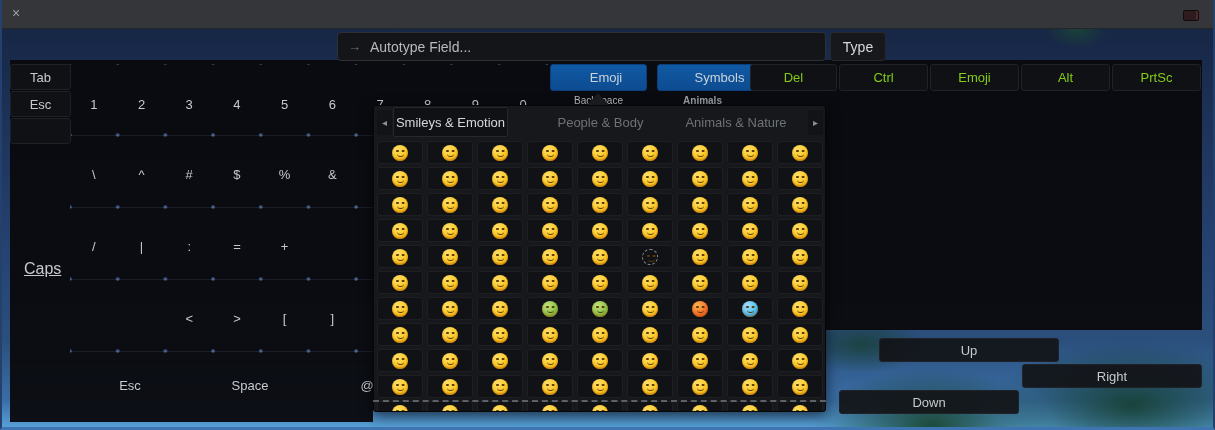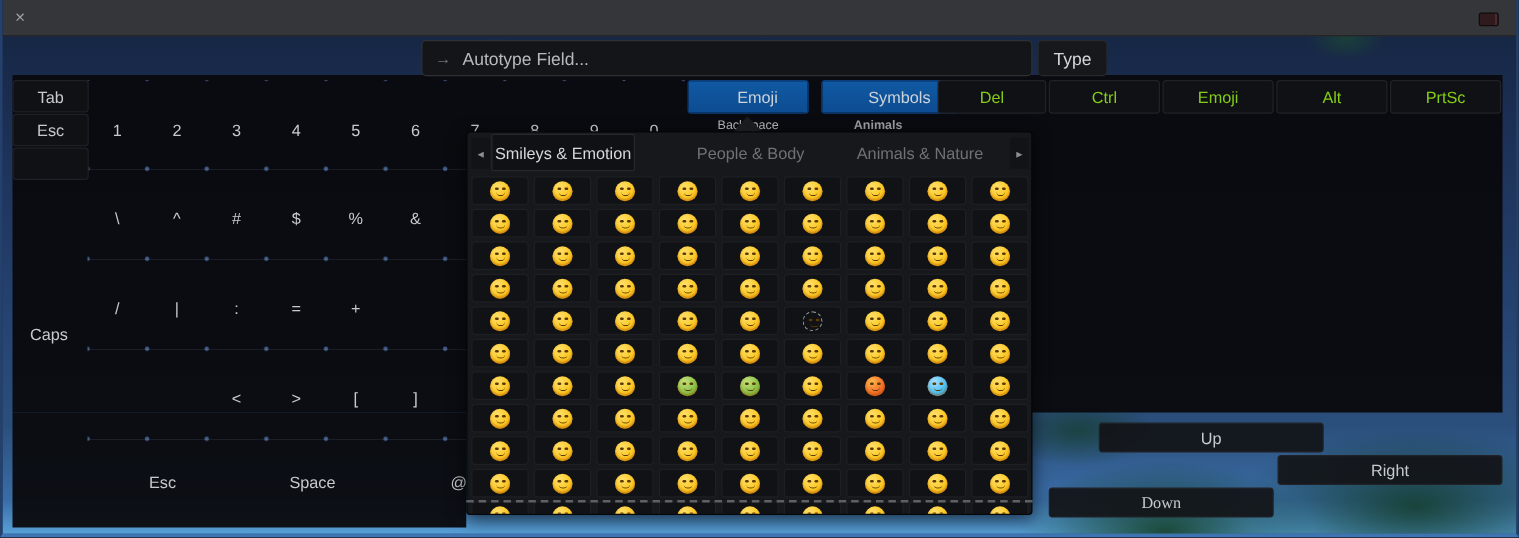--- a/index.html
+++ b/index.html
@@ -42,21 +42,21 @@
            font-family:"Liberation Sans",sans-serif;}
   
   .btn{position:absolute;height:27px;border-radius:3px;display:flex;align-items:center;justify-content:center;
        font-size:13px;color:#84cc16;background:#101114;border:1px solid #202227;box-sizing:border-box;cursor:default;}
   .btn.blue{background:linear-gradient(#1059a3,#0d4c91);border-color:#0a3f7c;color:#ccd3d9;padding-left:15px;}
   .keycap{position:absolute;display:flex;align-items:center;justify-content:center;
           font-size:13px;color:#c6cacc;height:18px;cursor:default;}
   .boxkey{position:absolute;left:8px;width:61px;height:26px;background:#0f1115;border:1px solid #1f2126;
           border-radius:3px;box-sizing:border-box;display:flex;align-items:center;justify-content:center;
           font-size:13px;color:#c6cacc;}
-  .sidelabel{position:absolute;font-size:13px;color:#c6cacc;}
+  .sidelabel{position:absolute;font-size:16px;color:#c6cacc;text-decoration:underline;}
   .toplabel{position:absolute;font-size:10px;color:#b7babd;text-align:center;}
   .toplabel.bold{color:#9aa0a5;font-weight:bold;}
   
   .popup{position:absolute;left:371px;top:105px;width:453px;height:307px;background:#17181b;
          border:1px solid #050607;border-radius:3px;box-sizing:border-box;overflow:hidden;
          box-shadow:0 4px 14px rgba(0,0,0,.6);z-index:5;}
   .callout{position:absolute;left:585px;top:93px;width:0;height:0;z-index:6;
            border-left:11px solid transparent;border-right:11px solid transparent;border-bottom:12px solid #1a1b1e;}
   .tabbar{position:absolute;left:0;top:0;width:100%;height:32px;}
   .tabarrow{position:absolute;top:4px;width:15px;height:25px;background:#121316;border-radius:2px;
@@ -147,21 +147,21 @@
       <div class="keycap" style="left: 258.8px; width: 47.7px; top: 309px;">[</div>
       <div class="keycap" style="left: 306.5px; width: 47.7px; top: 309px;">]</div>
       <div class="keycap" style="left: 104px; width: 48px; top: 376px;">Esc</div>
       <div class="keycap" style="left: 224px; width: 48px; top: 376px;">Space</div>
       <div class="keycap" style="left: 352px; width: 26px; top: 376px;">@</div>
     </div>
 
   <div id="arrowKeys">
       <div class="arrowbtn" style="left: 837px; top: 338px; margin-left: 40px;">Up</div>
       <div class="arrowbtn" style="left: 1020px; top: 364px;">Right</div>
-      <div class="arrowbtn" style="left: 837px; top: 390px; font-family: Liberation Serif, serif;">Down</div>
+      <div class="arrowbtn" style="left: 837px; top: 390px;">Down</div>
     </div>
 
   <div class="callout"></div>
   <div class="popup">
     <div class="tabbar">
       <div class="tabarrow" style="left:3px;">◂</div>
       <div id="emojiTabs">
           <div class="tab active" style="left: 19px; width: 115px;">Smileys &amp; Emotion</div>
           <div class="tab" style="left: 164px; width: 125px;">People &amp; Body</div>
           <div class="tab" style="left: 296px; width: 132px;">Animals &amp; Nature</div>

